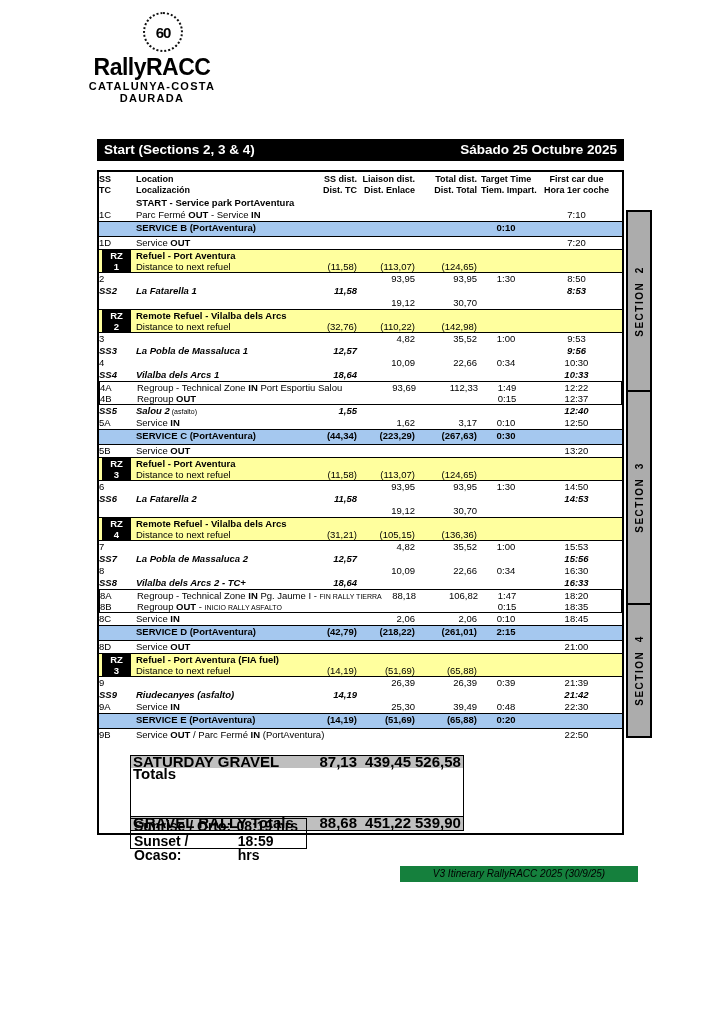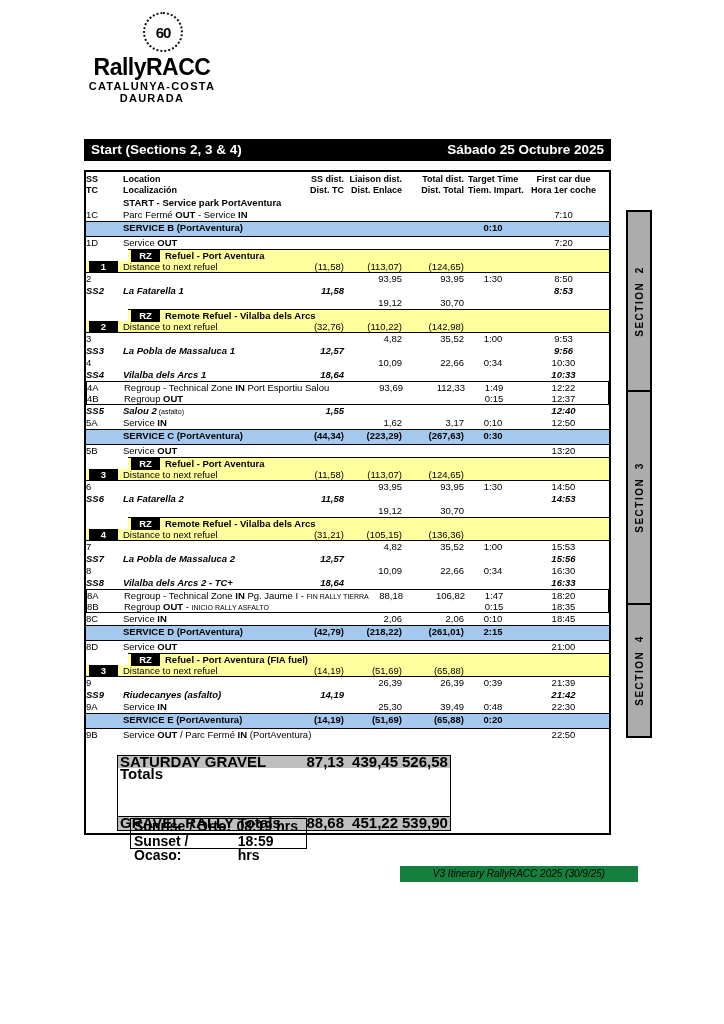--- a/index.html
+++ b/index.html
@@ -6,21 +6,21 @@
   body{width:724px;height:1024px;position:relative;font-family:"Liberation Sans",sans-serif;color:#000;overflow:hidden;}
 
   
   .logo-block{position:absolute;left:72px;top:12px;width:160px;text-align:center;}
   .roundel{width:36px;height:36px;border:2px dotted #111;border-radius:50%;margin:0 auto 3px;display:flex;align-items:center;justify-content:center;transform:translateX(11px);}
   .roundel-inner{font-weight:bold;font-size:15px;letter-spacing:-1px;}
   .brand{font-weight:bold;font-size:23px;letter-spacing:-0.5px;line-height:24px;}
   .subbrand{font-weight:bold;font-size:11px;letter-spacing:1.3px;margin-top:1px;}
 
   
-  .doc{position:absolute;left:84px;top:139px;width:527px;}
+  .doc{position:absolute;left:97px;top:139px;width:527px;}
   .titlebar{background:#000;color:#fff;font-weight:bold;font-size:13.5px;height:22px;line-height:22px;display:flex;justify-content:space-between;padding:0 7px;box-sizing:border-box;}
 
   .frame{margin-top:9px;border:2px solid #000;background:#fff;}
 
   .thead{padding:2px 0 1px;}
   .thead-row,.row{display:grid;grid-template-columns:34px 176px 52px 58px 62px 50px 1fr;font-size:9.5px;}
   .thead-row{font-weight:bold;font-size:9px;line-height:11px;}
   .c{white-space:nowrap;}
   .c-tc{padding-right:7px;}
   .c-loc{padding-left:3px;}
@@ -28,21 +28,21 @@
   .c-tg,.c-due{text-align:center;}
 
   .row{height:12px;line-height:12px;box-sizing:border-box;}
   .row.head .c-loc{font-weight:bold;}
   .row.stage .c-tc,.row.stage .c-ss,.row.stage .c-due{font-weight:bold;font-style:italic;}
   .b{font-weight:bold;}
   .i{font-style:italic;}
   .sm{font-size:7px;}
 
   .row.service{height:16px;line-height:11px;border-top:1.5px solid #000;border-bottom:1.5px solid #000;font-weight:bold;}
-  .row.rz1{border-top:1px solid #000;margin-left:42px;}
+  .row.rz1{border-top:1px solid #000;}
   .row.rz2{border-bottom:1px solid #000;}
   .row.rz1 .c-loc{font-weight:bold;}
   .rzc{padding:0;text-align:center;}
   .rzbox{background:#000;color:#fff;font-weight:bold;width:29px;height:100%;margin-left:3px;text-align:center;}
   .row.boxt{border:1.5px solid #000;border-bottom:none;}
   .row.boxb{border:1.5px solid #000;border-top:none;}
 
   .spacer{height:14px;}
 
   

